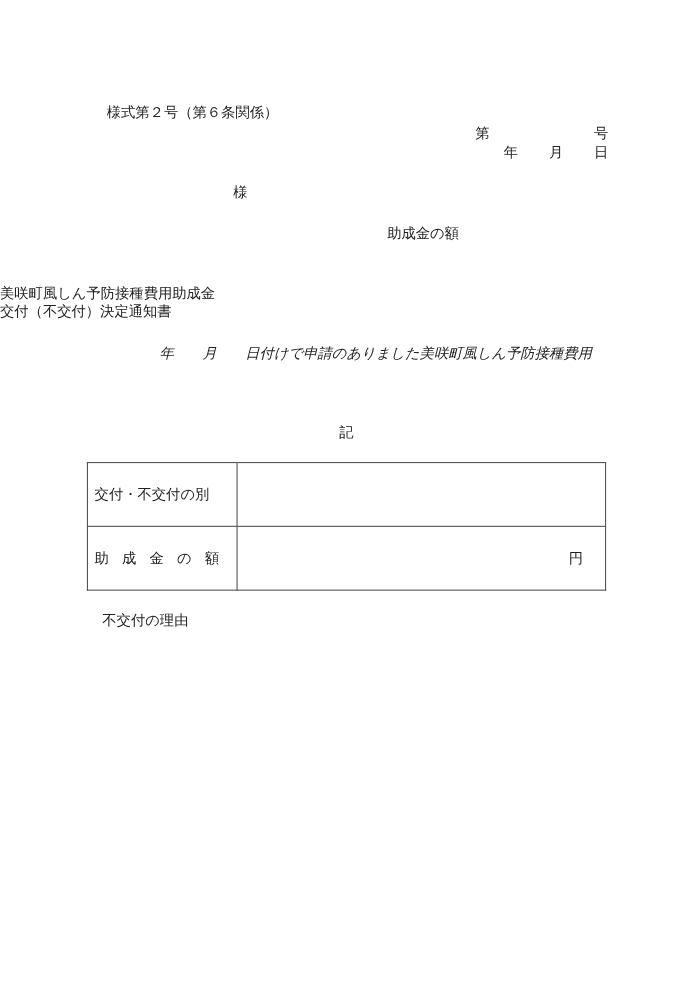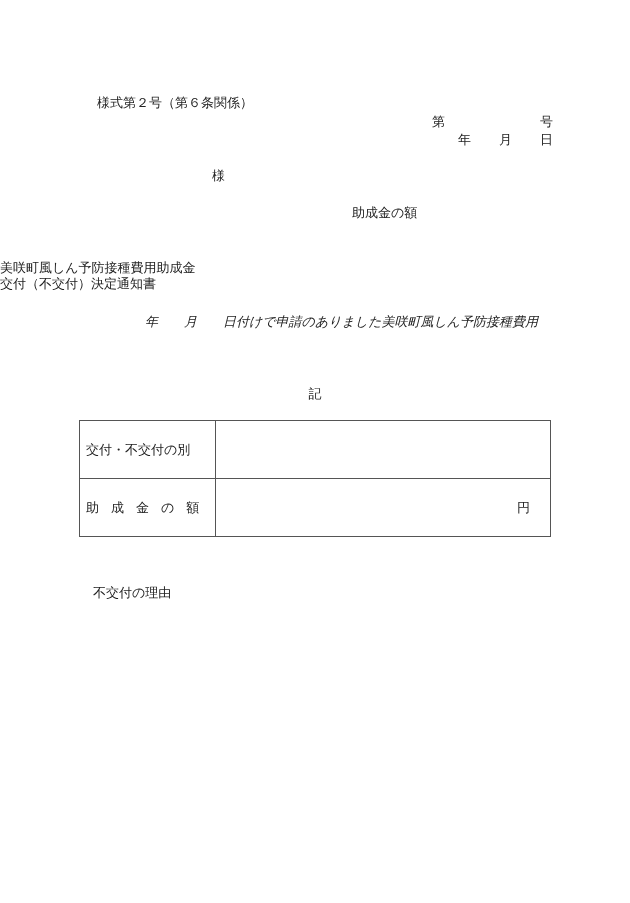--- a/index.html
+++ b/index.html
@@ -23,21 +23,21 @@
   .body-text span { display:block; }
   .ki { left:0; width:630px; text-align:center; top:386px; }
   table.rec {
     position:absolute; left:79px; top:420px; width:472px;
     border-collapse:collapse; border:1px solid #555;
   }
   table.rec td { border:1px solid #555; height:57px; padding:0; font-size:13px; }
   td.label { width:129px; padding-left:6px !important; }
   td.label.spread { letter-spacing:12px; }
   td.value { text-align:right; padding-right:20px !important; }
-  .reason { left:93px; top:586px;font-family:Liberation Mono, monospace; }
+  .reason { left:93px; top:557px; }
 </style>
 </head>
 <body>
 
 <div class="abs form-no">様式第２号（第６条関係）</div>
 
 <div class="abs doc-no-dai">第</div>
 <div class="abs doc-no-go">号</div>
 
 <div class="abs date-y">年</div>

